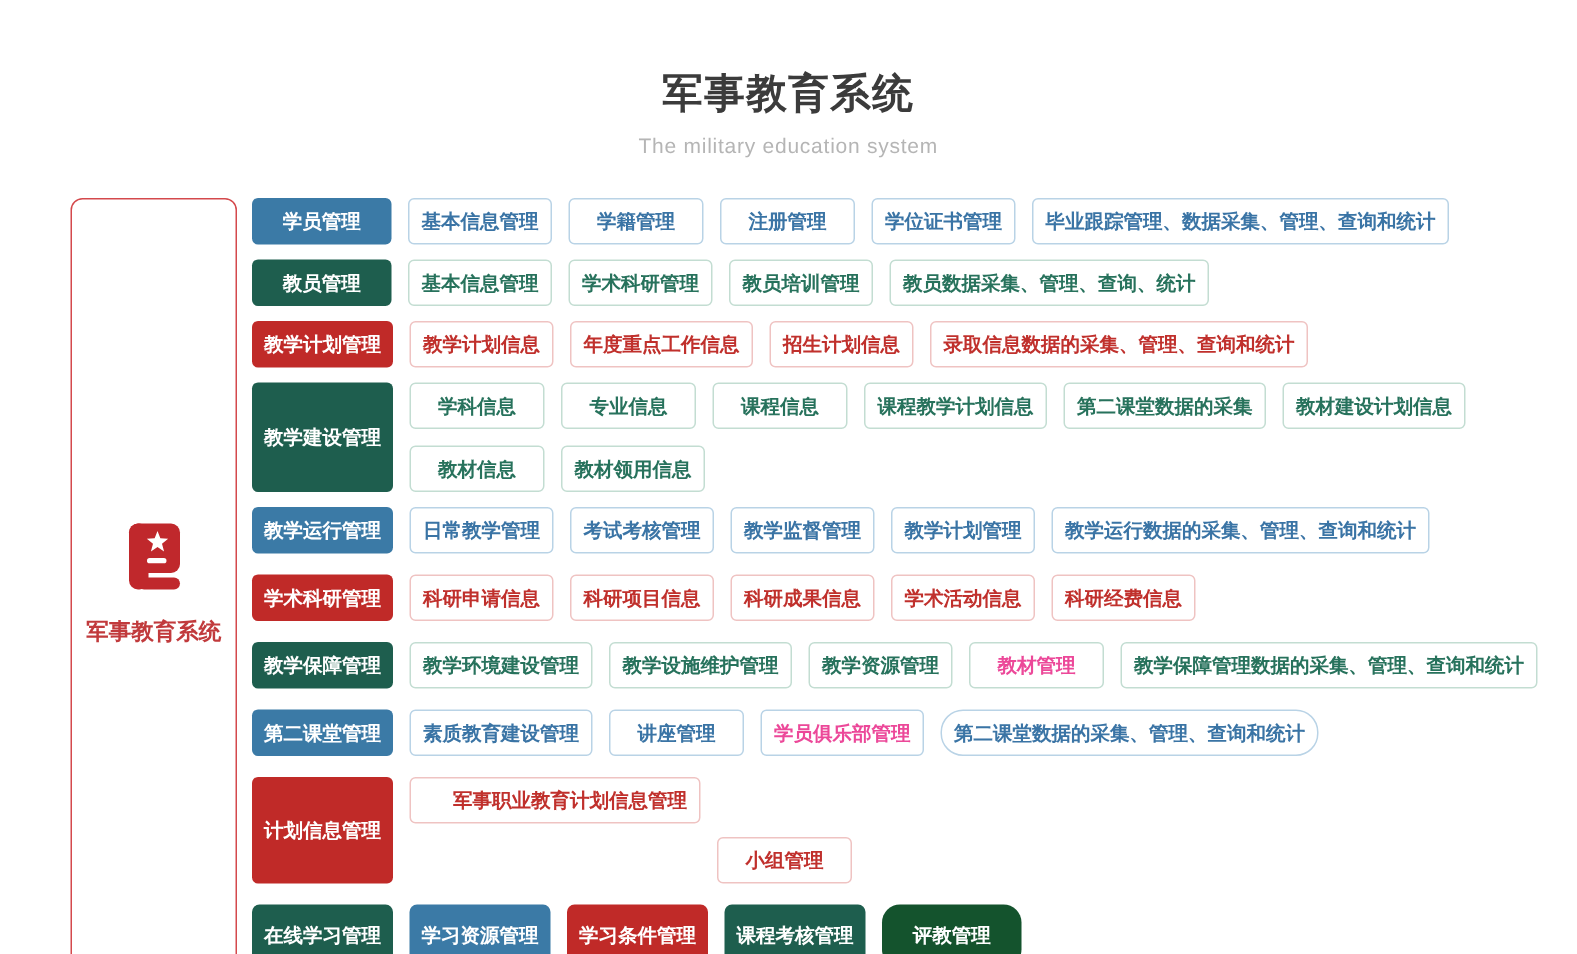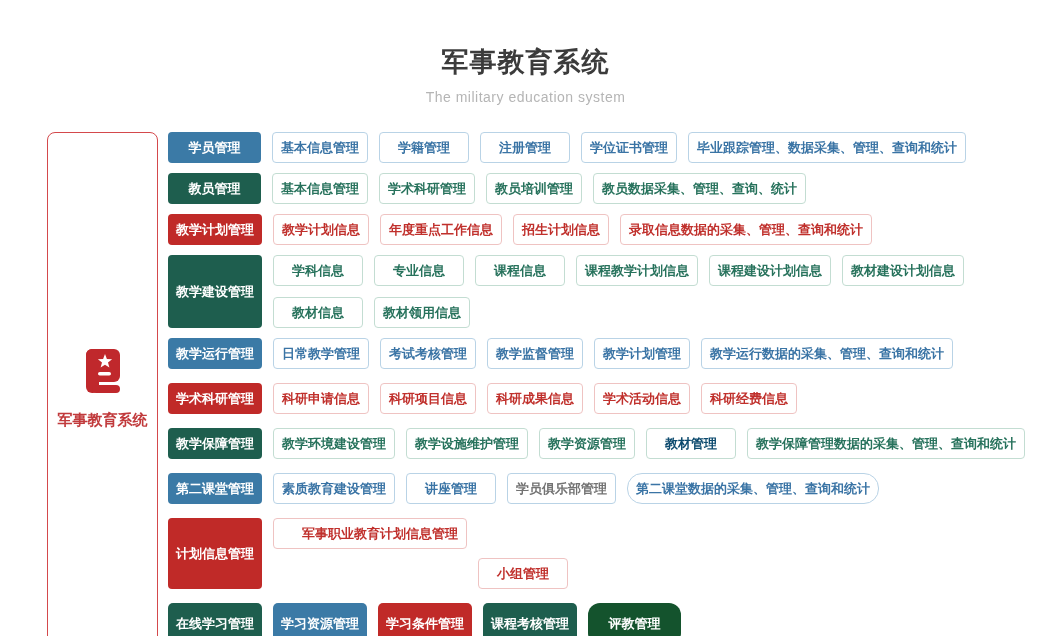--- a/index.html
+++ b/index.html
@@ -85,21 +85,21 @@
         </div>
       </div>
       <div class="row">
         <div class="btn solid category" style="background: rgb(30, 94, 78);">教学建设管理</div>
         <div class="lines">
           <div class="line">
             <div class="btn outline" style="color: rgb(39, 114, 92); border-color: rgb(195, 221, 210);">学科信息</div>
             <div class="btn outline" style="color: rgb(39, 114, 92); border-color: rgb(195, 221, 210);">专业信息</div>
             <div class="btn outline" style="color: rgb(39, 114, 92); border-color: rgb(195, 221, 210);">课程信息</div>
             <div class="btn outline" style="color: rgb(39, 114, 92); border-color: rgb(195, 221, 210); text-align: center;">课程教学计划信息</div>
-            <div class="btn outline" style="color: rgb(39, 114, 92); border-color: rgb(195, 221, 210);">课程建设计划信息</div>
+            <div class="btn outline" style="color: rgb(39, 114, 92); border-color: rgb(195, 221, 210);">第二课堂数据的采集</div>
             <div class="btn outline" style="color: rgb(39, 114, 92); border-color: rgb(195, 221, 210);">教材建设计划信息</div>
           </div>
           <div class="line">
             <div class="btn outline" style="color: rgb(39, 114, 92); border-color: rgb(195, 221, 210);">教材信息</div>
             <div class="btn outline" style="color: rgb(39, 114, 92); border-color: rgb(195, 221, 210);">教材领用信息</div>
           </div>
         </div>
       </div>
       <div class="row">
         <div class="btn solid category" style="background: rgb(59, 122, 166);">教学运行管理</div>
@@ -125,32 +125,32 @@
           </div>
         </div>
       </div>
       <div class="row">
         <div class="btn solid category" style="background: rgb(30, 94, 78);">教学保障管理</div>
         <div class="lines">
           <div class="line">
             <div class="btn outline" style="color: rgb(39, 114, 92); border-color: rgb(195, 221, 210);">教学环境建设管理</div>
             <div class="btn outline" style="color: rgb(39, 114, 92); border-color: rgb(195, 221, 210);">教学设施维护管理</div>
             <div class="btn outline" style="color: rgb(39, 114, 92); border-color: rgb(195, 221, 210);">教学资源管理</div>
-            <div class="btn outline" style="color: #0c4a6e; border-color: rgb(195, 221, 210);">教材管理</div>
+            <div class="btn outline" style="color: #ec4899; border-color: rgb(195, 221, 210);">教材管理</div>
             <div class="btn outline" style="color: rgb(39, 114, 92); border-color: rgb(195, 221, 210);">教学保障管理数据的采集、管理、查询和统计</div>
           </div>
         </div>
       </div>
       <div class="row">
         <div class="btn solid category" style="background: rgb(59, 122, 166);">第二课堂管理</div>
         <div class="lines">
           <div class="line">
             <div class="btn outline" style="color: rgb(58, 116, 165); border-color: rgb(185, 211, 230);">素质教育建设管理</div>
             <div class="btn outline" style="color: rgb(58, 116, 165); border-color: rgb(185, 211, 230);">讲座管理</div>
-            <div class="btn outline" style="color: #737373; border-color: rgb(185, 211, 230);">学员俱乐部管理</div>
+            <div class="btn outline" style="color: #ec4899; border-color: rgb(185, 211, 230);">学员俱乐部管理</div>
             <div class="btn outline" style="color: rgb(58, 116, 165); border-color: rgb(185, 211, 230); border-radius: 15px;">第二课堂数据的采集、管理、查询和统计</div>
           </div>
         </div>
       </div>
       <div class="row">
         <div class="btn solid category" style="background: rgb(192, 42, 40);">计划信息管理</div>
         <div class="lines">
           <div class="line">
             <div class="btn outline" style="color: rgb(192, 48, 44); border-color: rgb(239, 195, 194); padding-left: 28px;">军事职业教育计划信息管理</div>
             <div class="btn outline" style="color: rgb(192, 48, 44); border-color: rgb(239, 195, 194); margin-top: 40px;">小组管理</div>

